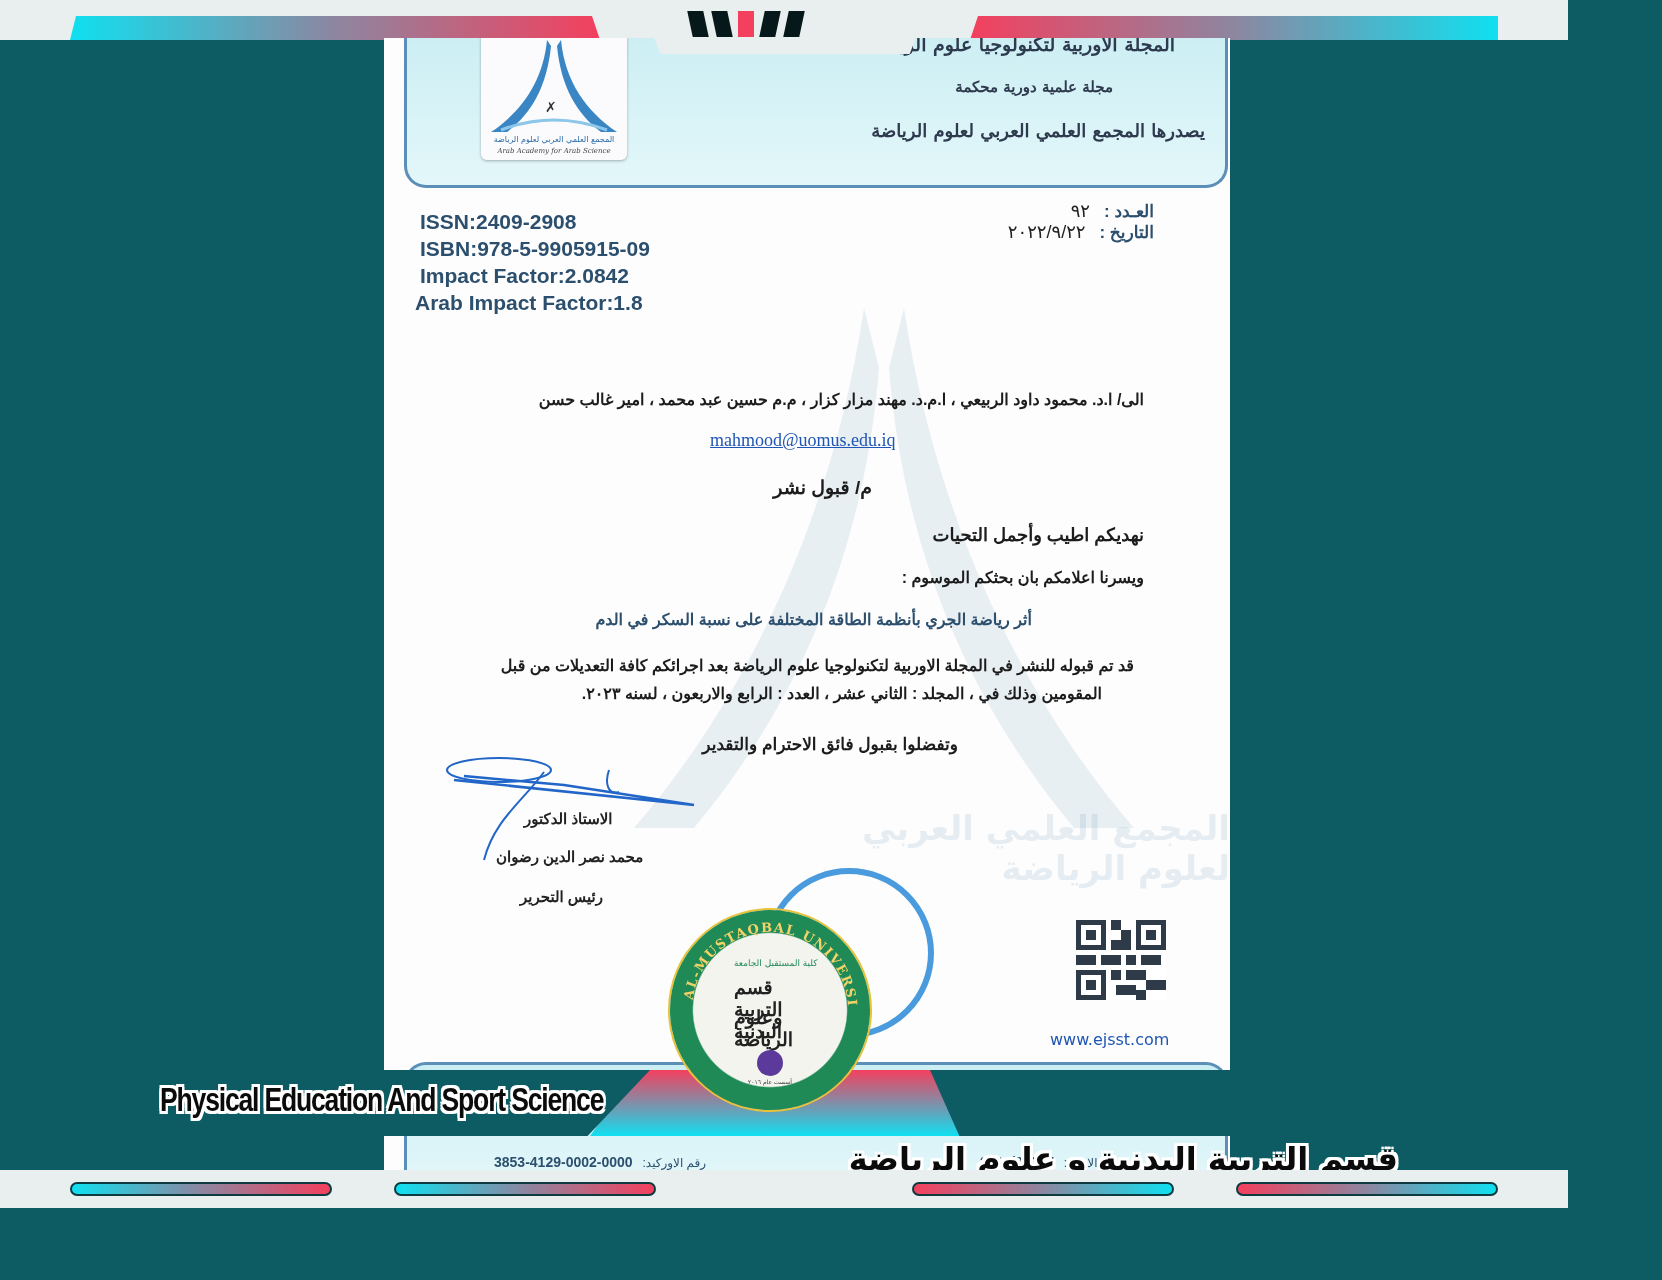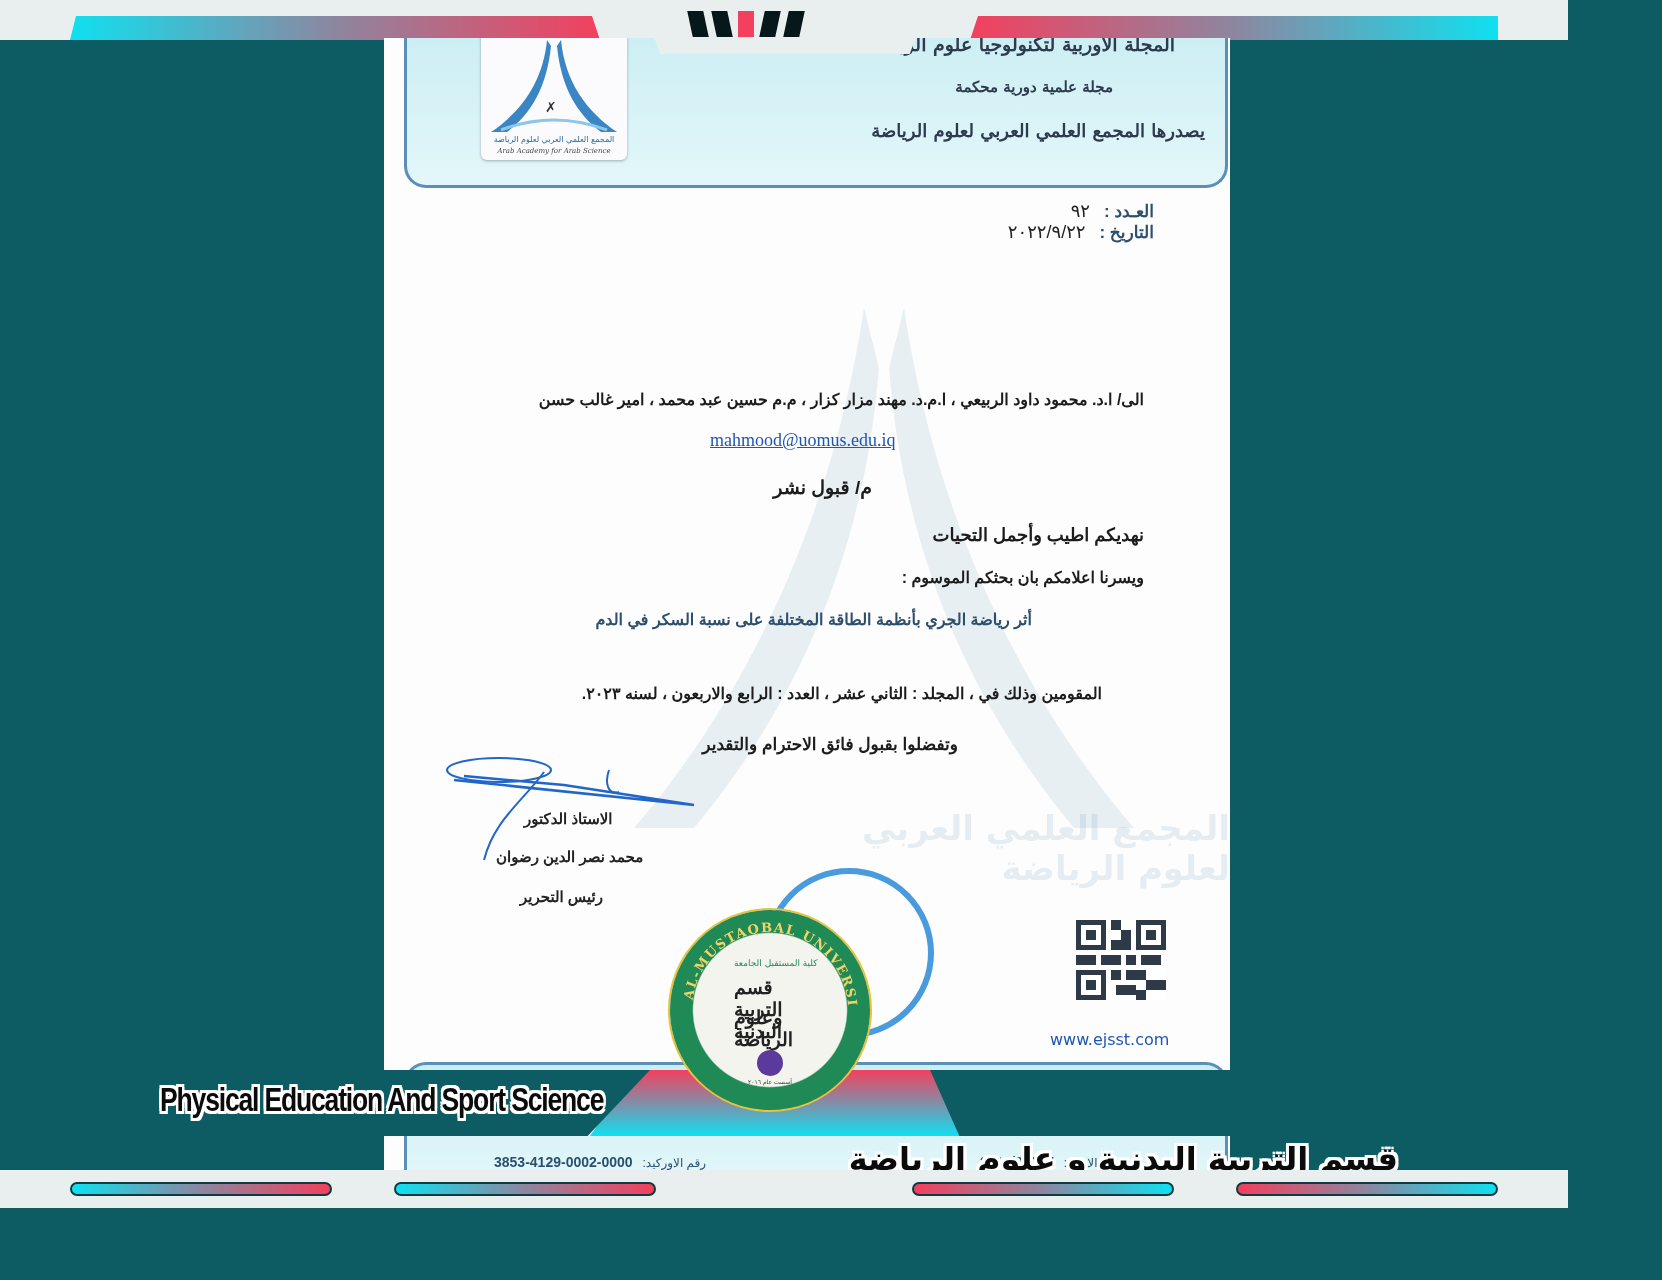--- a/index.html
+++ b/index.html
@@ -111,32 +111,39 @@
         <text x="64" y="80" font-size="14" fill="#333" font-family="DejaVu Sans, sans-serif">✗</text>
       </svg>
       <div class="logo-ar">المجمع العلمي العربي لعلوم الرياضة</div>
       <div class="logo-en">Arab Academy for Arab Science</div>
     </div>
     <div class="hdr-line hdr1">المجلة الاوربية لتكنولوجيا علوم الرياضه</div>
     <div class="hdr-line hdr2">مجلة علمية دورية محكمة</div>
     <div class="hdr-line hdr3">يصدرها المجمع العلمي العربي لعلوم الرياضة</div>
   </div>
 
+  <div class="ids">
+    <div>ISSN:2409-2908</div>
+    <div>ISBN:978-5-9905915-09</div>
+    <div>Impact Factor:2.0842</div>
+    <div>Arab Impact Factor:1.8</div>
+  </div>
 
   <div class="meta">
     <div><span>العـدد :</span><span class="val">٩٢</span></div>
     <div><span>التاريخ :</span><span class="val">٢٠٢٢/٩/٢٢</span></div>
   </div>
 
   <div class="body-text" style="right:86px; top:352px; font-size:16px;">الى/  ا.د. محمود داود الربيعي ، ا.م.د. مهند مزار كزار ، م.م حسين عبد محمد ، امير غالب حسن</div>
   <a class="email">mahmood@uomus.edu.iq</a>
   <div class="body-text" style="right:358px; top:438px; font-size:19px;">م/ قبول نشر</div>
   <div class="body-text" style="right:86px; top:486px; font-size:18px;">نهديكم اطيب وأجمل التحيات</div>
   <div class="body-text" style="right:86px; top:530px; font-size:16px;">ويسرنا اعلامكم بان بحثكم الموسوم :</div>
   <div class="body-text" style="right:198px; top:572px; font-size:16px; color:#2c4f6e;">أثر رياضة الجري بأنظمة الطاقة المختلفة على نسبة السكر في الدم</div>
+  <div class="body-text" style="right:96px; top:618px; font-size:16px;">قد تم قبوله للنشر في المجلة  الاوربية لتكنولوجيا علوم الرياضة بعد اجرائكم كافة التعديلات من قبل</div>
   <div class="body-text" style="right:128px; top:646px; font-size:16px;">المقومين وذلك في  ، المجلد : الثاني عشر ، العدد : الرابع والاربعون  ، لسنه  ٢٠٢٣.</div>
   <div class="body-text" style="right:272px; top:696px; font-size:17px;margin-left:45px;">وتفضلوا بقبول فائق الاحترام والتقدير</div>
 
   <svg style="position:absolute; left:60px; top:712px;" width="260" height="120" viewBox="0 0 260 120">
     <ellipse cx="55" cy="20" rx="52" ry="12" fill="none" stroke="#2166c8" stroke-width="2"></ellipse>
     <path d="M10 30 L250 55 L120 35 L20 26" fill="none" stroke="#2166c8" stroke-width="2.5"></path>
     <path d="M100 22 C80 50 50 70 40 110" fill="none" stroke="#2166c8" stroke-width="2"></path>
     <path d="M165 20 C160 35 165 45 175 42" fill="none" stroke="#2166c8" stroke-width="2"></path>
   </svg>
   <div class="sign-lines" style="left:140px; top:772px;">الاستاذ الدكتور</div>

